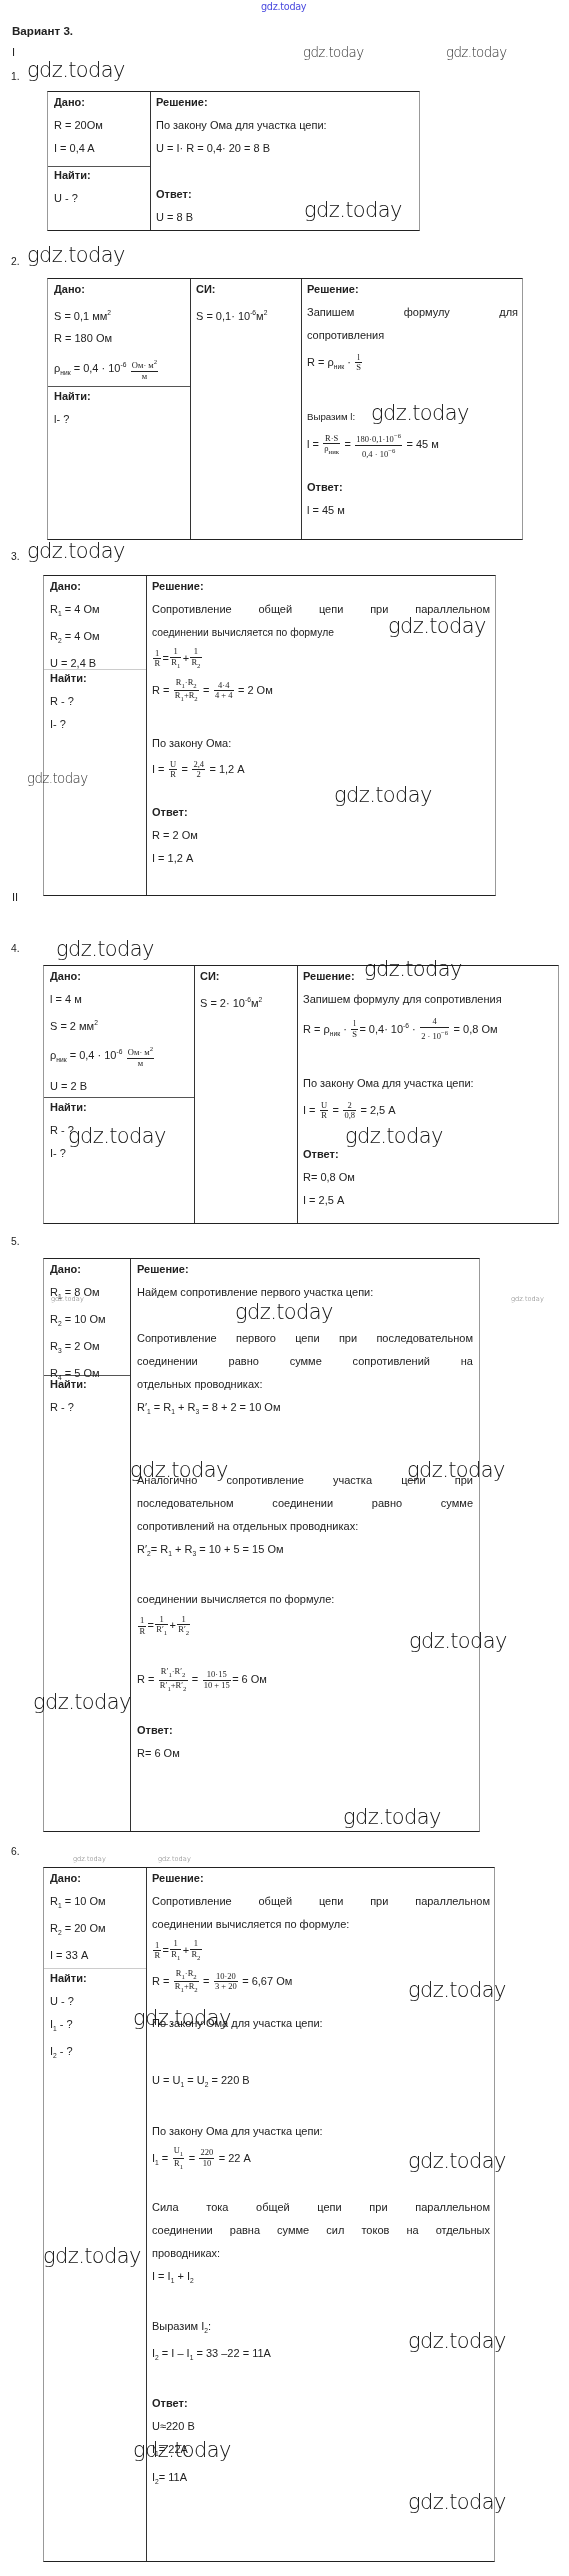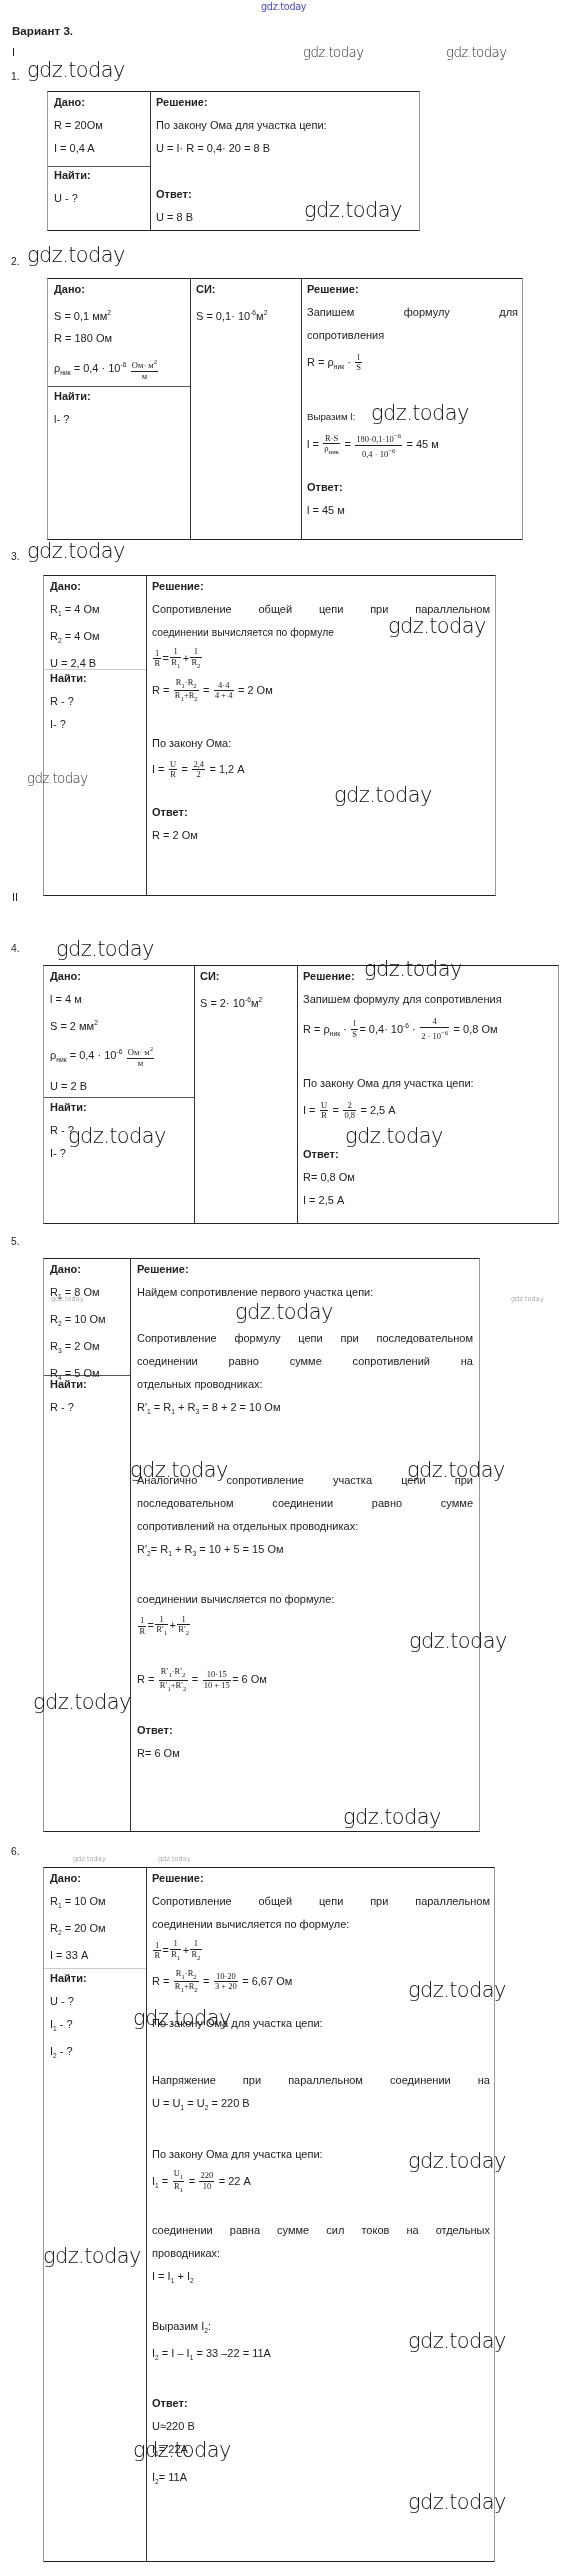--- a/index.html
+++ b/index.html
@@ -120,20 +120,21 @@
     <p class="just">Сопротивление общей цепи при параллельном</p>
     <p style="font-size:10.3px">соединении вычисляется по формуле</p>
     <p style="line-height:28px"><span class="frac"><span class="n">1</span><span class="d">R</span></span>=<span class="frac"><span class="n">1</span><span class="d">R<sub>1</sub></span></span>+<span class="frac"><span class="n">1</span><span class="d">R<sub>2</sub></span></span></p>
     <p style="line-height:37px">R = <span class="frac"><span class="n">R<sub>1</sub>·R<sub>2</sub></span><span class="d">R<sub>1</sub>+R<sub>2</sub></span></span> = <span class="frac"><span class="n">4·4</span><span class="d">4 + 4</span></span> = 2 Ом</p>
     <p class="gap"></p>
     <p>По закону Ома:</p>
     <p style="line-height:28px">I = <span class="frac"><span class="n">U</span><span class="d">R</span></span> = <span class="frac"><span class="n">2,4</span><span class="d">2</span></span> = 1,2 А</p>
     <p class="gap" style="height:18px"></p>
     <p class="h">Ответ:</p>
     <p>R = 2 Ом</p>
+    <p>I = 1,2 А</p>
   </div>
 </div>
 <div class="wm big" style="left:388px;top:614px">gdz.today</div>
 <div class="wm mid" style="left:27px;top:771px">gdz.today</div>
 <div class="wm big" style="left:334px;top:783px">gdz.today</div>
 
 <div class="roman" style="top:891px">II</div>
 <div class="tasknum" style="top:943px">4.</div>
 <div class="wm big" style="left:56px;top:937px">gdz.today</div>
 <div class="tbl" style="left:43px;top:965px;width:516px;height:259px">
@@ -185,21 +186,21 @@
     <p>R<sub>4</sub> = 5 Ом</p>
   </div>
   <div class="cell" style="left:6px;top:114px">
     <p class="h">Найти:</p>
     <p>R - ?</p>
   </div>
   <div class="cell" style="left:93px;top:-1.2px;width:336px">
     <p class="h">Решение:</p>
     <p>Найдем сопротивление первого участка цепи:</p>
     <p class="gap"></p>
-    <p class="just">Сопротивление формулу цепи при последовательном</p>
+    <p class="just">Сопротивление первого цепи при последовательном</p>
     <p class="just">соединении равно сумме сопротивлений на</p>
     <p>отдельных проводниках:</p>
     <p>R′<sub>1</sub> = R<sub>1</sub> + R<sub>3</sub> = 8 + 2 = 10 Ом</p>
     <p class="gap"></p>
     <p class="gap"></p>
     <p class="just">Аналогично сопротивление участка цепи при</p>
     <p class="just">последовательном соединении равно сумме</p>
     <p>сопротивлений на отдельных проводниках:</p>
     <p>R′<sub>2</sub>= R<sub>1</sub> + R<sub>3</sub> = 10 + 5 = 15 Ом</p>
     <p class="gap"></p>
@@ -241,26 +242,26 @@
   </div>
   <div class="cell" style="left:108px;top:-1.2px;width:338px">
     <p class="h">Решение:</p>
     <p class="just">Сопротивление общей цепи при параллельном</p>
     <p>соединении вычисляется по формуле:</p>
     <p style="line-height:28px"><span class="frac"><span class="n">1</span><span class="d">R</span></span>=<span class="frac"><span class="n">1</span><span class="d">R<sub>1</sub></span></span>+<span class="frac"><span class="n">1</span><span class="d">R<sub>2</sub></span></span></p>
     <p style="line-height:34px">R = <span class="frac"><span class="n">R<sub>1</sub>·R<sub>2</sub></span><span class="d">R<sub>1</sub>+R<sub>2</sub></span></span> = <span class="frac"><span class="n">10·20</span><span class="d">3 + 20</span></span> = 6,67 Ом</p>
     <p class="gap" style="height:14.6px"></p>
     <p>По закону Ома для участка цепи:</p>
     <p class="gap" style="height:34px"></p>
-    <p class="just">Напряжение при параллельном соединении на</p>
     <p>U = U<sub>1</sub> = U<sub>2</sub> = 220 В</p>
     <p class="gap"></p>
     <p>По закону Ома для участка цепи:</p>
     <p style="line-height:30px">I<sub>1</sub> = <span class="frac"><span class="n">U<sub>1</sub></span><span class="d">R<sub>1</sub></span></span> = <span class="frac"><span class="n">220</span><span class="d">10</span></span> = 22 А</p>
     <p class="gap" style="height:18px"></p>
+    <p class="just">Сила тока общей цепи при параллельном</p>
     <p class="just">соединении равна сумме сил токов на отдельных</p>
     <p>проводниках:</p>
     <p>I = I<sub>1</sub> + I<sub>2</sub></p>
     <p class="gap"></p>
     <p>Выразим I<sub>2</sub>:</p>
     <p>I<sub>2</sub> = I – I<sub>1</sub> = 33 –22 = 11А</p>
     <p class="gap"></p>
     <p class="h">Ответ:</p>
     <p>U≈220 В</p>
     <p>I<sub>1</sub>= 22А</p>

